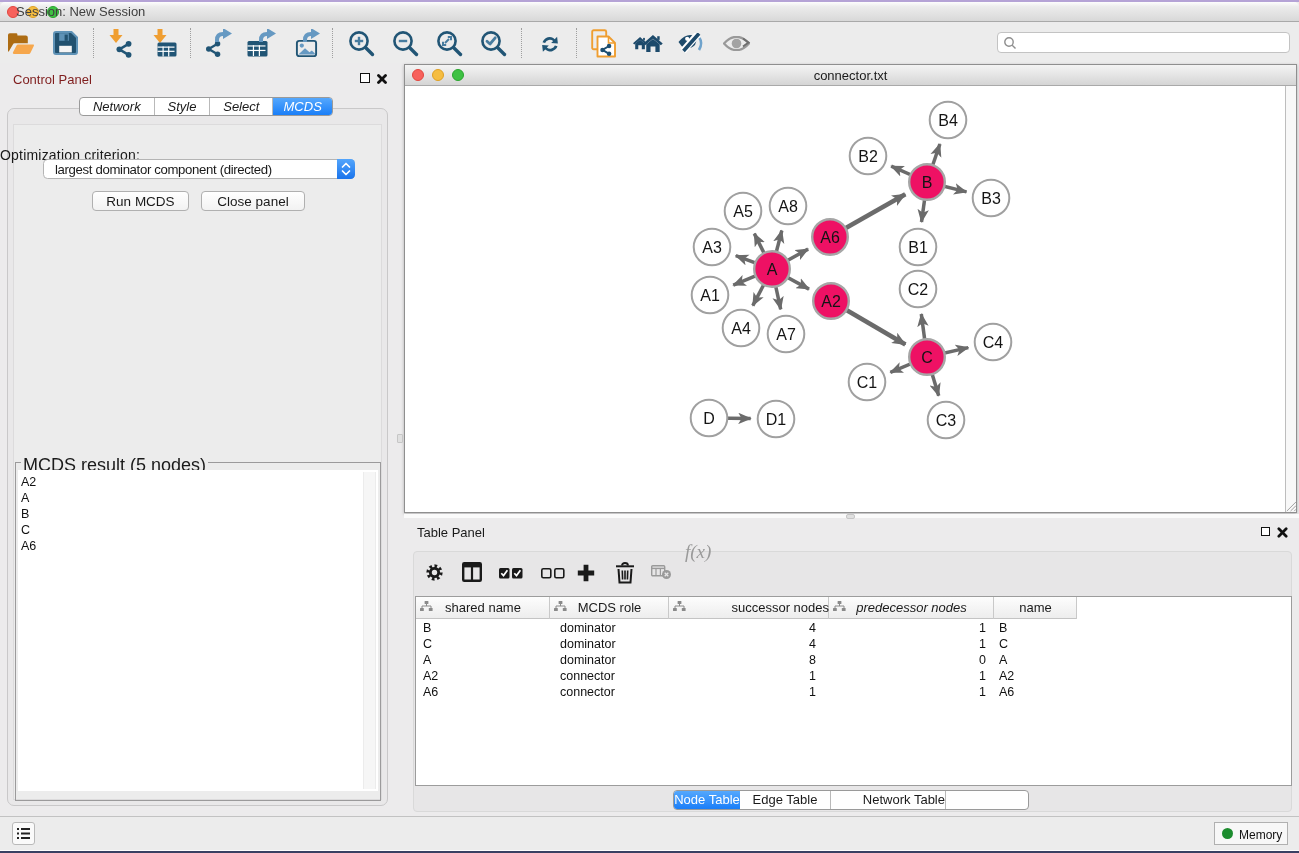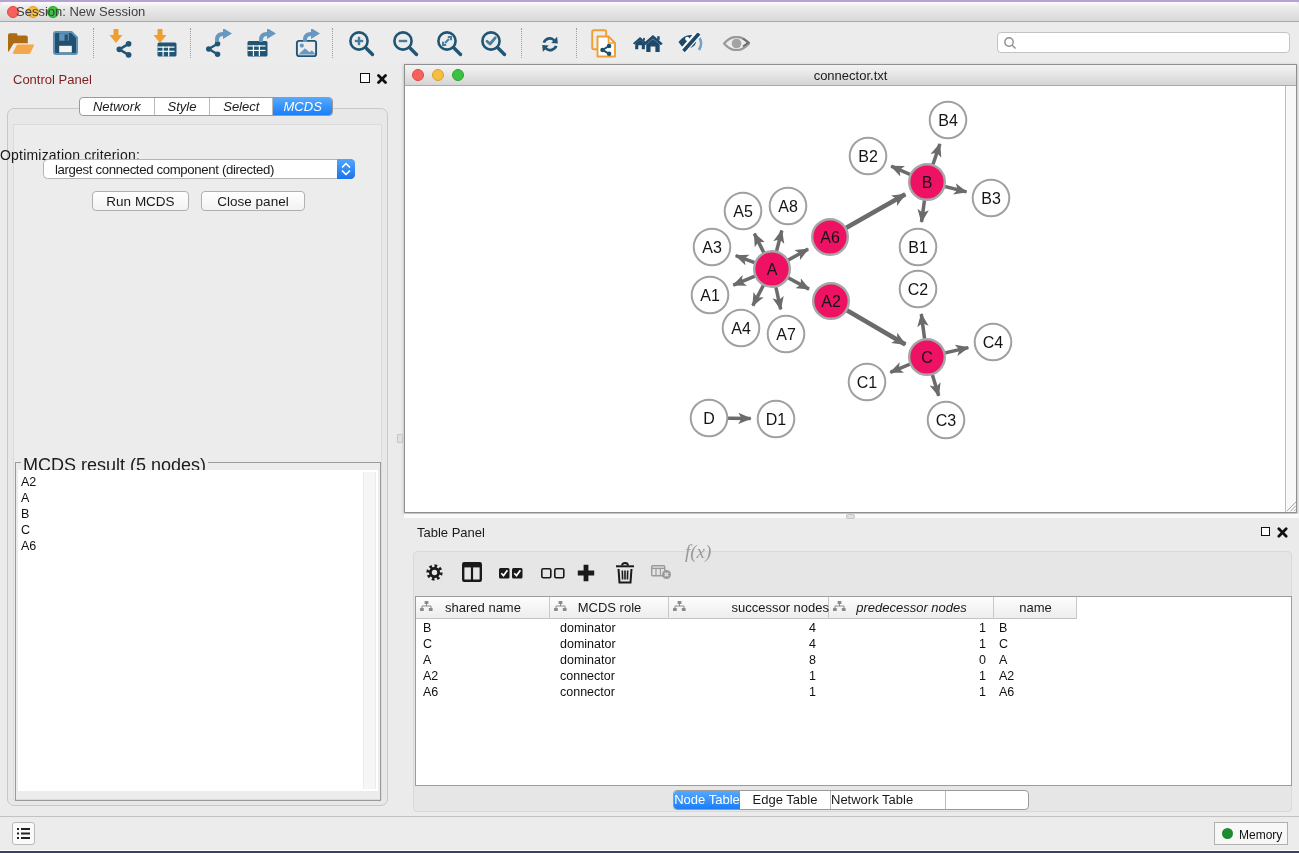--- a/index.html
+++ b/index.html
@@ -183,21 +183,21 @@
 </div>
 
 <div class="abs" style="left:0px;top:136px;width:396px;text-align:left;font-size:14px;letter-spacing:0.2px;color:#1a1a1a;margin-top:11px;">Optimization criterion:</div>
 
 <div class="abs" style="left:43px;top:159px;width:312px;height:20px;background:#ffffff;border:1px solid #b4b4b4;border-radius:4.5px;"></div>
 <div class="abs" style="left:337px;top:159px;width:18px;height:20px;background:linear-gradient(#53a5fc,#1a74ec);border-radius:0 4.5px 4.5px 0;"></div>
 <svg class="abs" style="left:340px;top:162px;" width="12" height="14" viewBox="0 0 12 14">
     <path d="M2.5 5 L6 1.5 L9.5 5" fill="none" stroke="#fff" stroke-width="1.7" stroke-linecap="round" stroke-linejoin="round"></path>
     <path d="M2.5 9 L6 12.5 L9.5 9" fill="none" stroke="#fff" stroke-width="1.7" stroke-linecap="round" stroke-linejoin="round"></path>
   </svg>
-<div class="abs" style="left:55px;top:162px;font-size:13.2px;letter-spacing:-0.35px;color:#1a1a1a;">largest connected component (directed)</div>
+<div class="abs" style="left:55px;top:162px;font-size:13.2px;letter-spacing:-0.35px;color:#1a1a1a;">largest dominator component (directed)</div>
 
 <div class="abs" style="left:92px;top:191px;width:97px;height:20px;background:linear-gradient(#ffffff,#f2f2f2);border:1px solid #b0b0b0;border-radius:4px;text-align:center;font-size:13.5px;color:#1a1a1a;line-height:19px;">Run MCDS</div>
 <div class="abs" style="left:201px;top:191px;width:104px;height:20px;background:linear-gradient(#ffffff,#f2f2f2);border:1px solid #b0b0b0;border-radius:4px;text-align:center;font-size:13.5px;color:#1a1a1a;line-height:19px;">Close panel</div>
 
 <div class="abs" style="left:15px;top:462px;width:366px;height:339px;border:1px solid #9b9a9b;"></div>
 <div class="abs" style="left:21px;top:455px;font-size:18px;color:#1a1a1a;background:#ececec;padding:0 2px;">MCDS result (5 nodes)</div>
 <div class="abs" style="left:18px;top:470px;width:360px;height:321px;background:#ffffff;"></div>
 <div class="abs" style="left:363px;top:472px;width:13px;height:317px;background:#f6f6f6;border-left:1px solid #ececec;border-right:1px solid #ececec;"></div>
 <div class="abs" style="left:21px;top:474px;font-size:12.5px;line-height:16px;color:#111;">A2<br>A<br>B<br>C<br>A6</div>
 
@@ -430,21 +430,21 @@
 <div class="abs" style="left:999px;top:669px;font-size:12.5px;color:#111;">A2</div>
 <div class="abs" style="left:423px;top:685px;font-size:12.5px;color:#111;">A6</div>
 <div class="abs" style="left:560px;top:685px;font-size:12.5px;color:#111;">connector</div>
 <div class="abs" style="left:716px;top:685px;width:100px;text-align:right;font-size:12.5px;color:#111;">1</div>
 <div class="abs" style="left:886px;top:685px;width:100px;text-align:right;font-size:12.5px;color:#111;">1</div>
 <div class="abs" style="left:999px;top:685px;font-size:12.5px;color:#111;">A6</div>
 
 <div class="abs" style="left:673px;top:790px;width:356px;height:20px;background:#ffffff;border:1px solid #9a9a9a;border-radius:4px;overflow:hidden;display:flex;">
  <div style="width:66px;background:linear-gradient(#55a8fd,#1a7ef8);text-align:center;font-size:13px;color:#fff;line-height:18px;">Node Table</div>
  <div style="width:91px;border-right:1px solid #b9b9b9;text-align:center;font-size:13px;color:#1a1a1a;line-height:18px;">Edge Table</div>
- <div style="width:115px;border-right:1px solid #b9b9b9;text-align:left;font-size:13px;color:#1a1a1a;line-height:18px;">Network Table</div>
+ <div style="width:115px;border-right:1px solid #b9b9b9;text-align:right;font-size:13px;color:#1a1a1a;line-height:18px;">Network Table</div>
  <div style="flex:1;text-align:center;font-size:13px;color:#1a1a1a;line-height:18px;margin-top:32px;">Motifs</div>
 </div>
 
 <div class="abs" style="left:0;top:816px;width:1299px;height:34px;background:#ececec;border-top:1px solid #c2c2c2;"></div>
 <div class="abs" style="left:12px;top:822px;width:23px;height:23px;background:#fafafa;border:1px solid #b9b9b9;border-radius:3px;"></div>
 <svg class="abs" style="left:17px;top:828px;" width="13" height="11" viewBox="0 0 13 11">
     <g fill="#222">
       <rect x="0" y="0" width="2" height="2"></rect>
       <rect x="4" y="0" width="9" height="2"></rect>
       <rect x="0" y="4.5" width="2" height="2"></rect>

